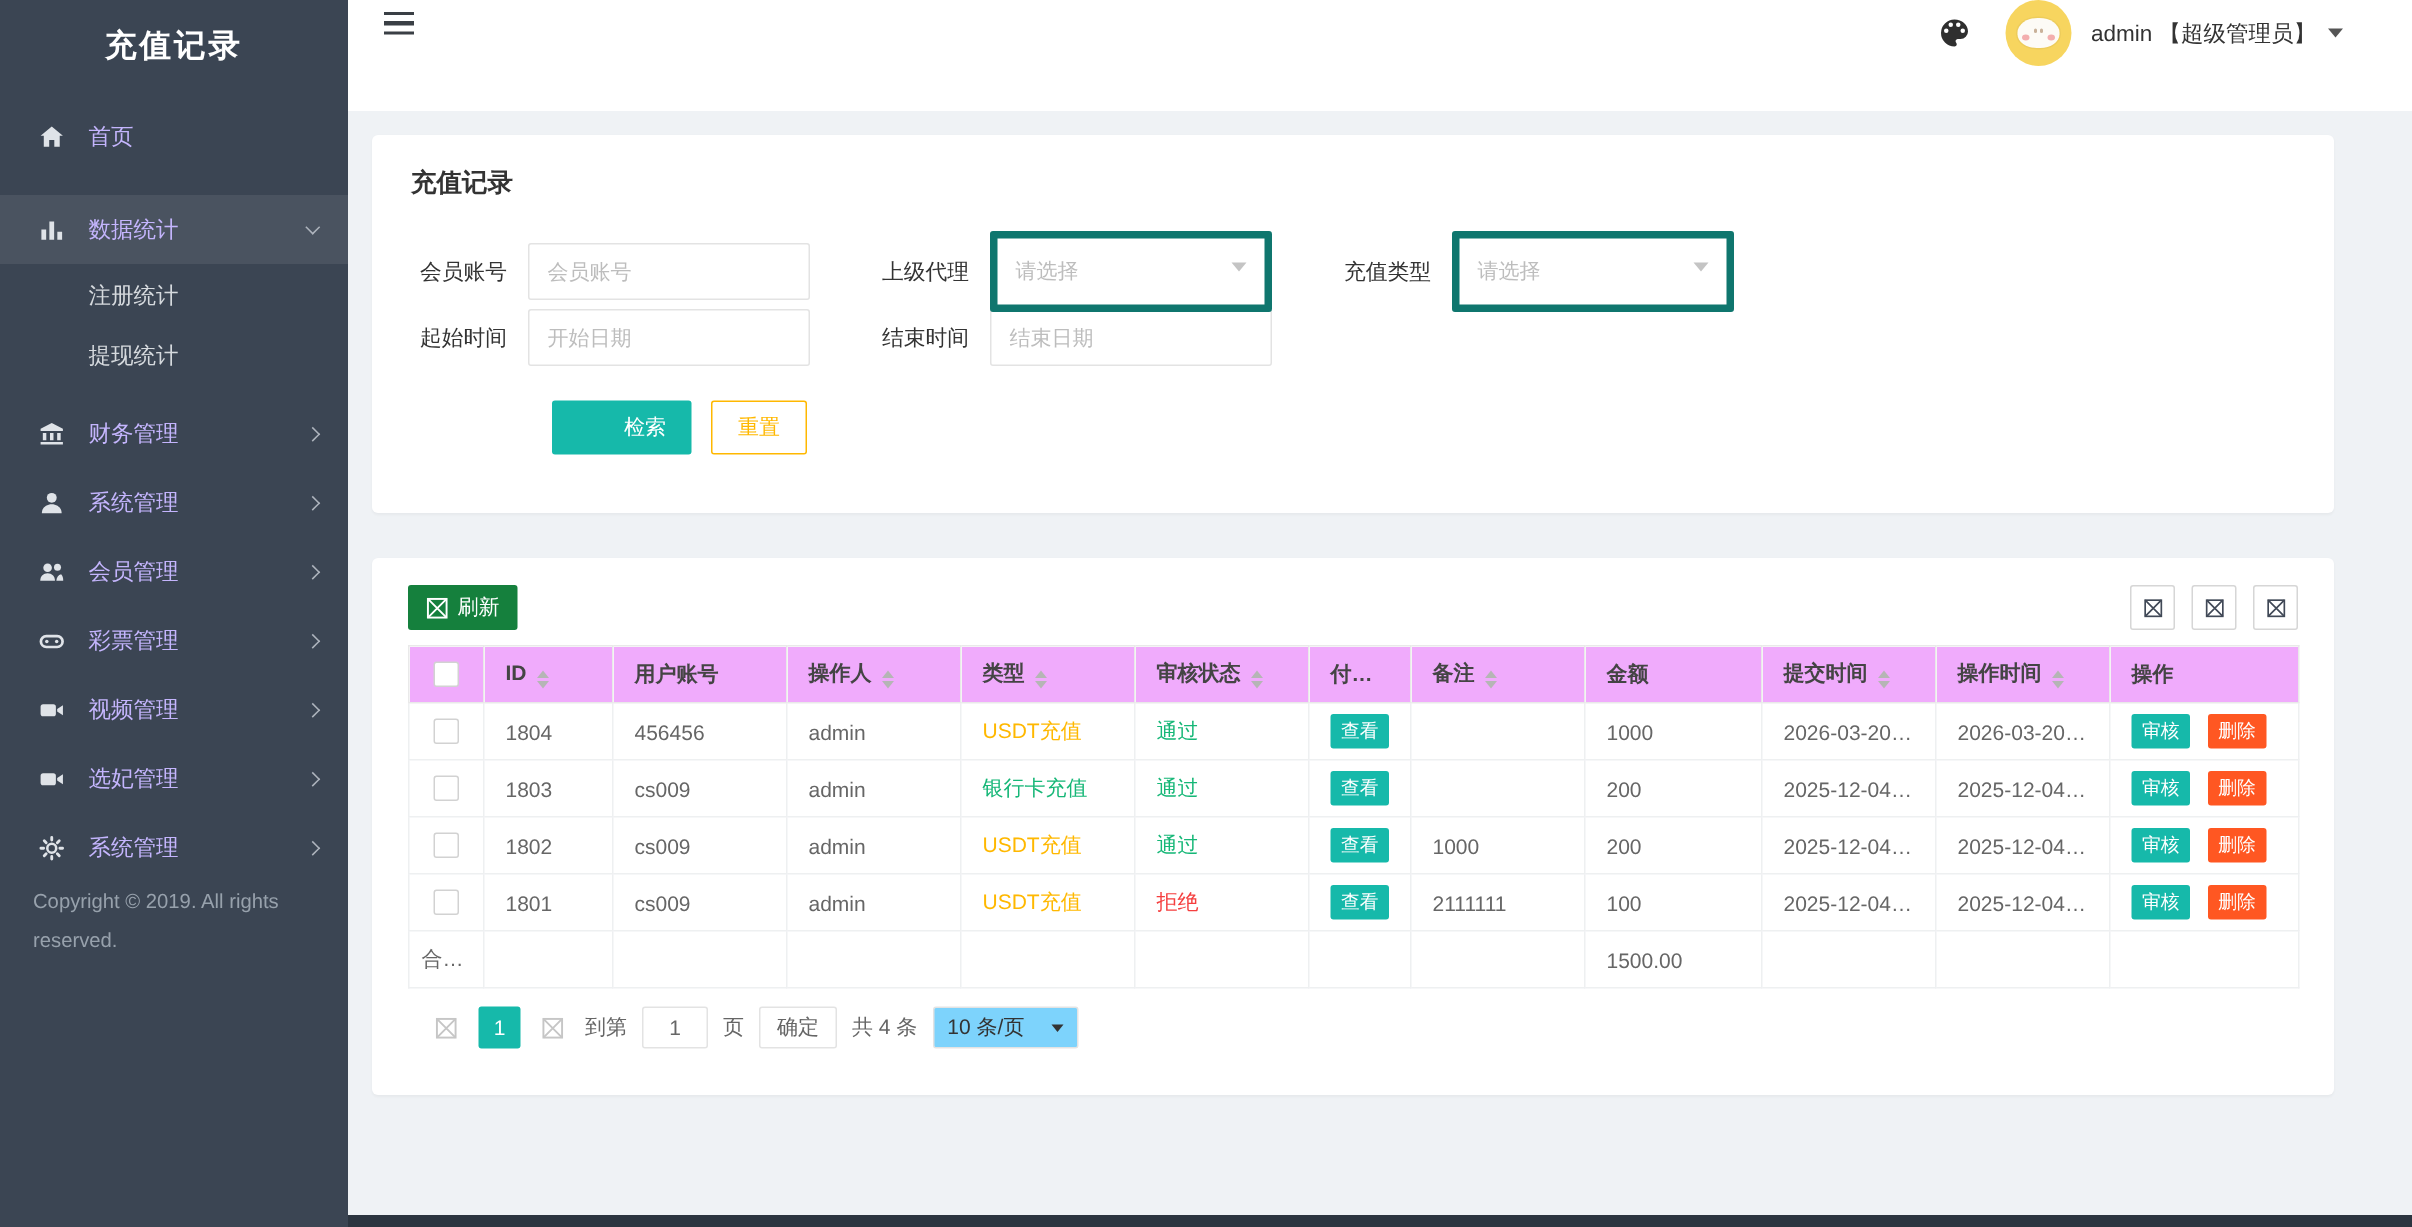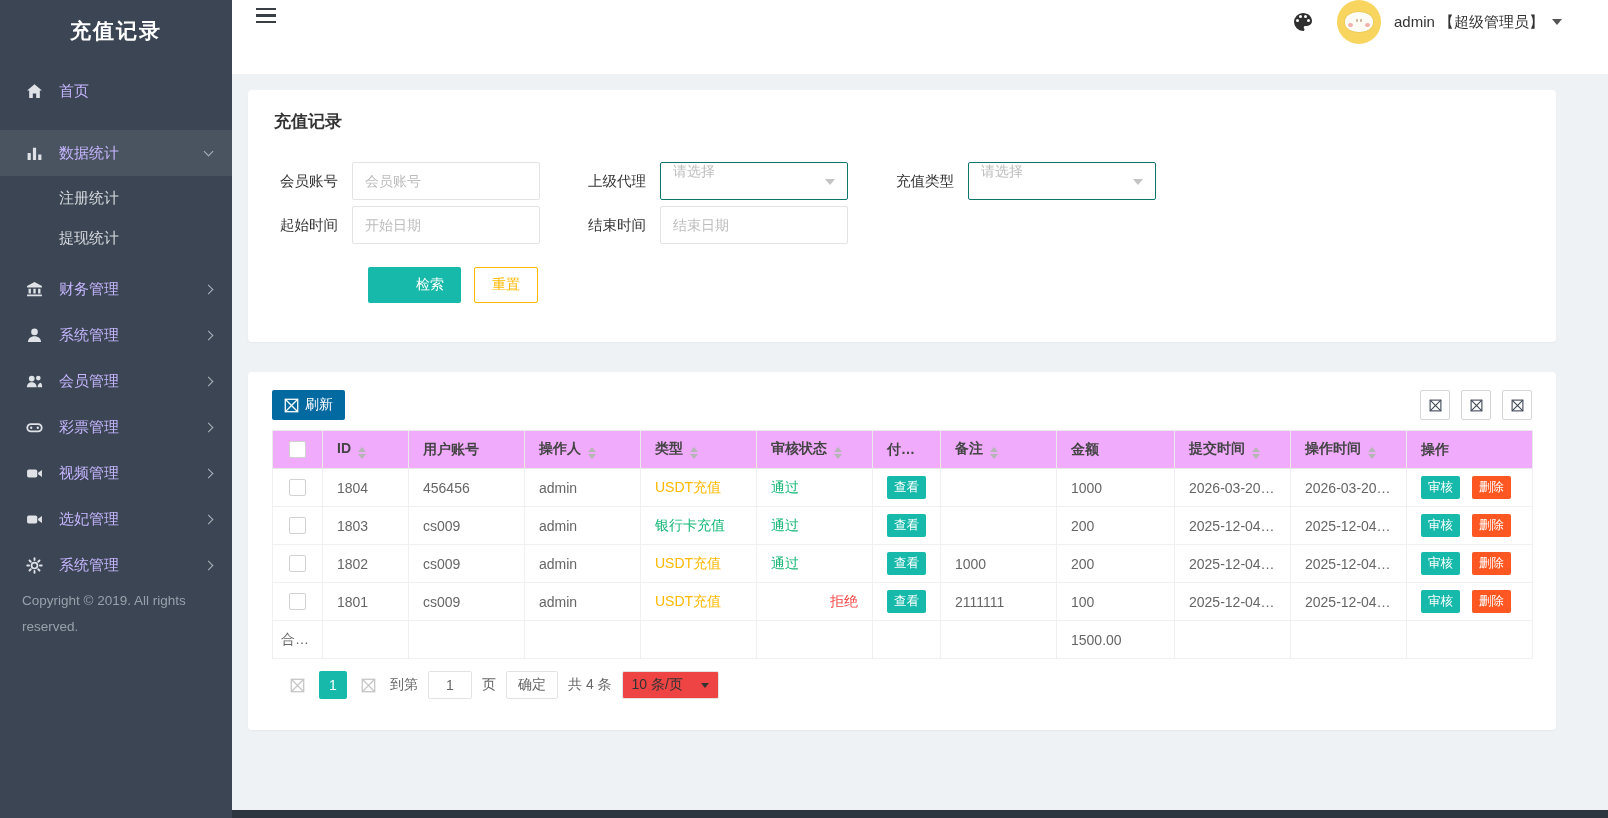--- a/index.html
+++ b/index.html
@@ -44,58 +44,58 @@
 
   
   .search-card { height:252px; padding:20px 26px; }
   .page-title { font-size:17px; font-weight:bold; color:#333; }
   .form { margin-top:26px; }
   .f-row { display:flex; align-items:center; height:44px; }
   .f-item { display:flex; align-items:center; margin-right:42px; }
   .f-label { width:78px; text-align:right; padding-right:14px; font-size:14.5px; color:#333; white-space:nowrap; }
   .f-input { width:188px; height:38px; border:1px solid #e3e3e3; border-radius:2px; padding:0 12px; font-size:14px; color:#666; background:#fff; outline:none; }
   .f-input::placeholder { color:#bdbdbd; }
-  .f-select { width:188px; height:38px; border:1px solid #0f766e; border-radius:2px; display:flex; padding:0 12px; color:#bdbdbd; font-size:14px; position:relative; background:#fff; cursor:pointer; }
+  .f-select { width:188px; height:54px; border:5px solid #0f766e; border-radius:2px; display:flex; align-items:center; padding:0 12px; color:#bdbdbd; font-size:14px; position:relative; background:#fff; cursor:pointer; }
   .sel-caret { position:absolute; right:12px; top:16px; width:0; height:0; border-left:5px solid transparent; border-right:5px solid transparent; border-top:6px solid #c4c4c4; }
   .btn-row { margin-top:20px; padding-left:94px; display:flex; gap:13px; }
   .btn { height:36px; padding:0 17px; border-radius:2px; font-size:14px; cursor:pointer; border:none; }
   .btn.primary { background:#16b9aa; color:#fff;padding-left:48px; }
   .btn.reset { background:#fff; border:1px solid #ffb800; color:#ffb800; }
 
   
   .table-card { margin-top:30px; height:358px; padding:18px 24px; }
   .toolbar { display:flex; align-items:center; margin-bottom:10px; }
-  .btn-refresh { height:30px; background:#0369a1; color:#fff; border:none; border-radius:2px; padding:0 12px; display:flex; align-items:center; gap:6px; font-size:14px; cursor:pointer; }
+  .btn-refresh { height:30px; background:#15803d; color:#fff; border:none; border-radius:2px; padding:0 12px; display:flex; align-items:center; gap:6px; font-size:14px; cursor:pointer; }
   .tool-icons { margin-left:auto; display:flex; gap:11px; }
   .tool-btn { width:30px; height:30px; border:1px solid #d6d6d6; background:#fff; border-radius:2px; display:flex; align-items:center; justify-content:center; color:#414957; cursor:pointer; }
   .tofu { width:13px; height:13px; fill:none; stroke:currentColor; stroke-width:1.2; flex-shrink:0; }
   .tofu-lg { width:15px; height:15px; }
 
   table { width:100%; border-collapse:collapse; table-layout:fixed; border:1px solid #e9e9e9; }
   th,td { border:1px solid #eef0f1; font-size:14px; color:#666; height:38px; padding:0 14px; text-align:left; overflow:hidden; white-space:nowrap; }
   thead th { background:#f0abfc; color:#444; border-color:#e9e9e9; font-weight:700; }
   .cell-cb { padding:0; text-align:center; }
   .cb { display:inline-block; width:17px; height:17px; border:1px solid #d2d2d2; border-radius:2px; background:#fff; vertical-align:middle; cursor:pointer; }
   .sort { display:inline-flex; flex-direction:column; margin-left:7px; vertical-align:1px; }
   .sort i { width:0; height:0; border-left:4px solid transparent; border-right:4px solid transparent; }
   .sort .up { border-bottom:5px solid #b5b5b5; margin-bottom:2px; }
   .sort .dn { border-top:5px solid #b5b5b5; }
   .btn-xs { height:23px; padding:0 7px; border:none; border-radius:2px; color:#fff; font-size:12.5px; cursor:pointer; }
   .teal { background:#16b9aa; } .orange { background:#ff5722; }
   .ops-cell .btn-xs { margin-right:8px; }
-  .c-yellow { color:#ffb800; } .c-green { color:#16b777; } .c-red { color:#f53f3f;text-align:right; }
+  .c-yellow { color:#ffb800; } .c-green { color:#16b777; } .c-red { color:#f53f3f; }
   .total-row td { color:#666; }
   .total-label { padding:0 8px; }
 
   .pagination { display:flex; align-items:center; gap:10px; margin-top:12px; padding-left:14px; font-size:14px; color:#666; }
   .page-nav { color:#c6c6c6; display:flex; align-items:center; cursor:pointer; padding:0 4px; }
   .page-cur { width:28px; height:28px; background:#16b9aa; color:#fff; display:flex; align-items:center; justify-content:center; border-radius:2px; cursor:pointer; }
   .goto-input { width:44px; height:28px; border:1px solid #e3e3e3; border-radius:2px; text-align:center; color:#666; font-size:14px; outline:none; }
   .confirm-btn { height:28px; padding:0 11px; border:1px solid #e3e3e3; background:#fff; color:#666; border-radius:2px; font-size:14px; cursor:pointer; }
-  .page-size { height:28px; border:1px solid #e3e3e3; border-radius:2px; display:flex; align-items:center; gap:18px; padding:0 9px; color:#333; cursor:pointer; background:#ef4444; }
+  .page-size { height:28px; border:1px solid #e3e3e3; border-radius:2px; display:flex; align-items:center; gap:18px; padding:0 9px; color:#333; cursor:pointer; background:#7dd3fc; }
   .page-size .caret { width:0; height:0; border-left:4px solid transparent; border-right:4px solid transparent; border-top:5px solid #333; }
 </style>
 </head>
 <body>
 
 <div class="app">
 
   <aside class="sidebar">
     <div class="logo">充值记录</div>
     <nav class="nav">

